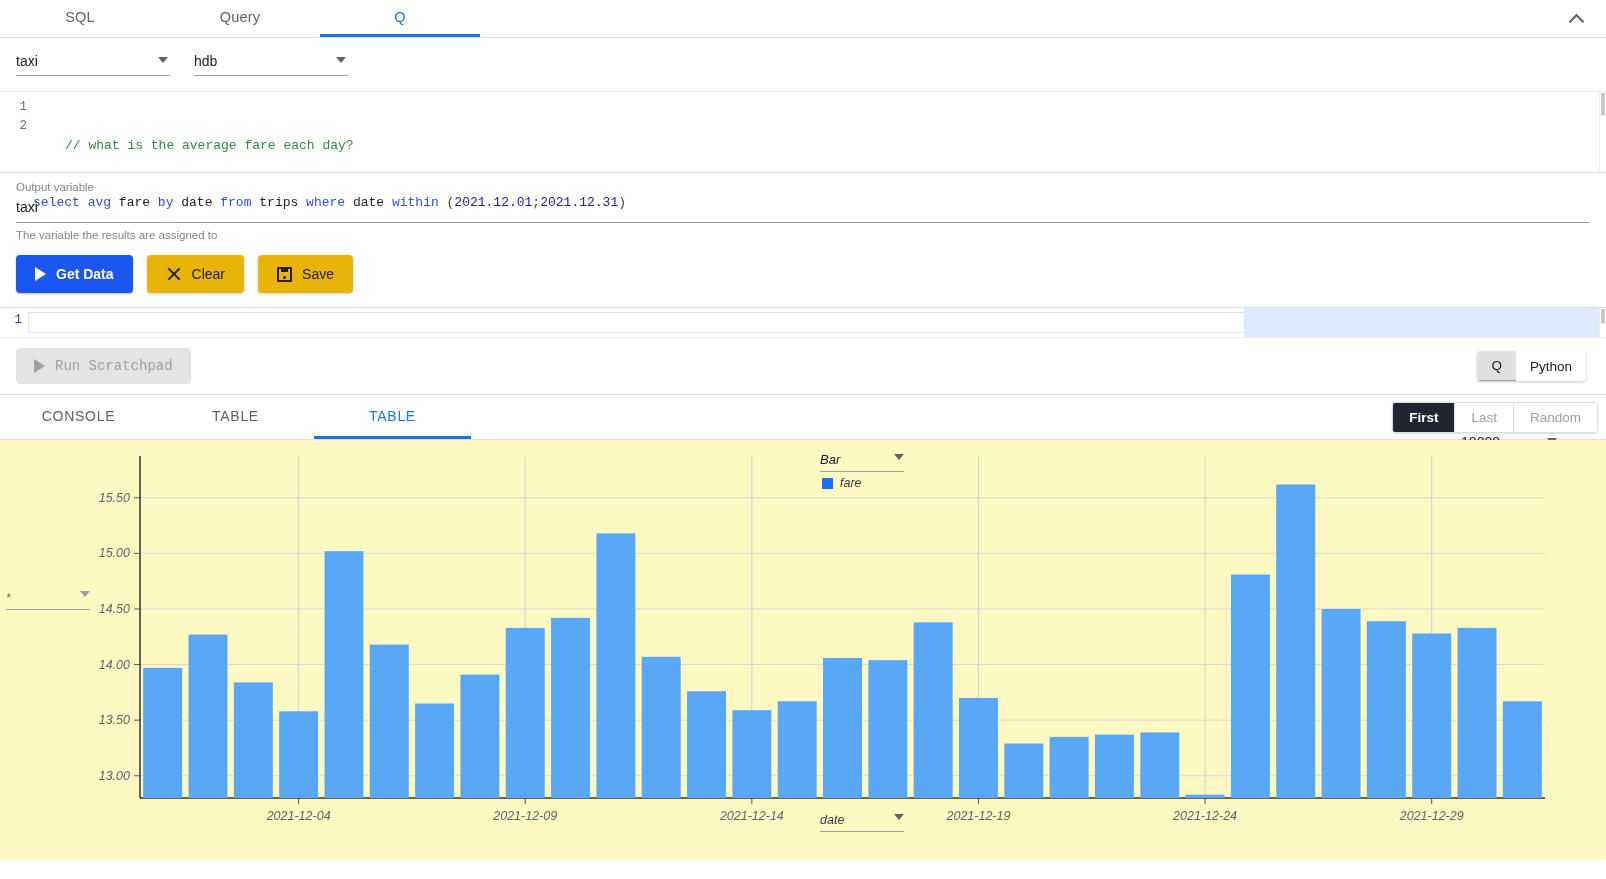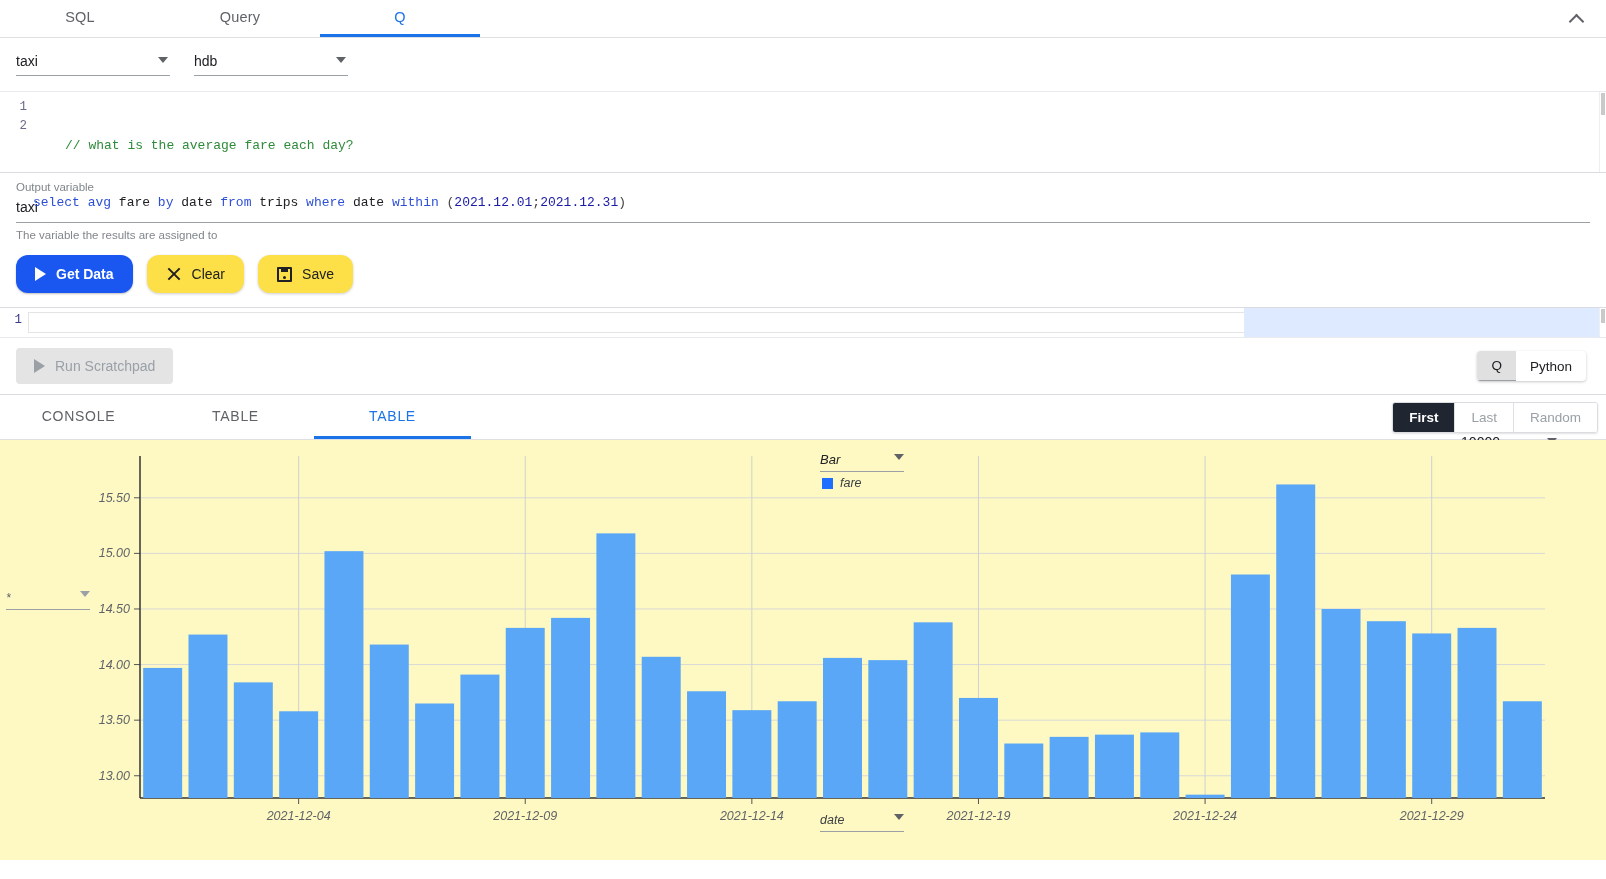--- a/index.html
+++ b/index.html
@@ -101,25 +101,25 @@
     font-size:14px; color:#202124; padding:6px 0 7px 0;
     border-bottom:1px solid #9aa0a6;
     width:1574px;
   }
   .outvar .hint { font-size:11.5px; color:#80868b; padding-top:6px; }
 
   
   .actions { display:flex; gap:14px; padding:14px 16px 0 16px; align-items:center; }
   .btn {
     height:38px; display:inline-flex; align-items:center; gap:10px;
-    padding:0 18px; border-radius:12px; font-size:14px; cursor:pointer;
+    padding:0 18px; border-radius:4px; font-size:14px; cursor:pointer;
     border:1px solid transparent;
   }
   .btn-primary { background:#1a56f0; color:#fff; font-weight:bold; box-shadow:0 1px 2px rgba(0,0,0,.25); }
-  .btn-ghost { background:#fde047; color:#202124; box-shadow:0 1px 3px rgba(0,0,0,.20); }
+  .btn-ghost { background:#eab308; color:#202124; box-shadow:0 1px 3px rgba(0,0,0,.20); }
   .ico-play {
     width:0;height:0;border-left:11px solid currentColor;
     border-top:7px solid transparent;border-bottom:7px solid transparent;
   }
   .ico-play.outline {
     width:0;height:0;border-left:11px solid #9aa0a6;
     border-top:7px solid transparent;border-bottom:7px solid transparent;
   }
   .ico-x { position:relative; width:16px; height:16px; }
   .ico-x:before, .ico-x:after {
@@ -158,21 +158,21 @@
   .scratch .sb { position:absolute; right:0; top:0; bottom:0; width:7px; background:#fff; border-left:1px solid #eee;}
   .scratch .sb i { display:block; background:#c9c9c9; height:14px; margin:1px; }
 
   .scratch-row {
     height:56px; display:flex; align-items:center; padding:0 16px;
     justify-content:space-between; background:#fff;
   }
   .btn-disabled {
     height:36px; display:inline-flex; align-items:center; gap:10px;
     padding:0 18px; border-radius:4px; font-size:14px;
-    background:#e4e4e4; color:#9aa0a6; cursor:default;
+    background:#e4e4e4; color:#9aa0a6; cursor:default;font-family:Liberation Mono, monospace;
   }
   .langtoggle {
     display:flex; border-radius:4px; overflow:hidden; box-shadow:0 1px 3px rgba(0,0,0,.22);
     background:#fff; height:30px; margin-right:4px;
   }
   .langtoggle div {
     display:flex; align-items:center; justify-content:center;
     font-size:13.5px; color:#202124; cursor:pointer; padding:0 14px;
   }
   .langtoggle div.sel { background:#e0e0e0; }

